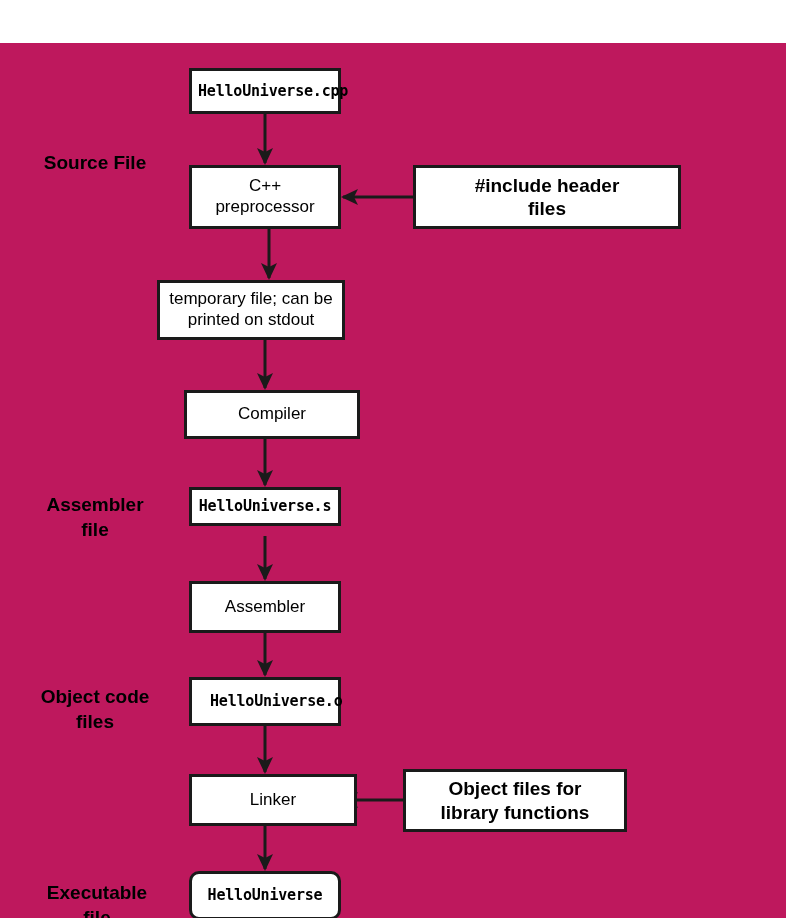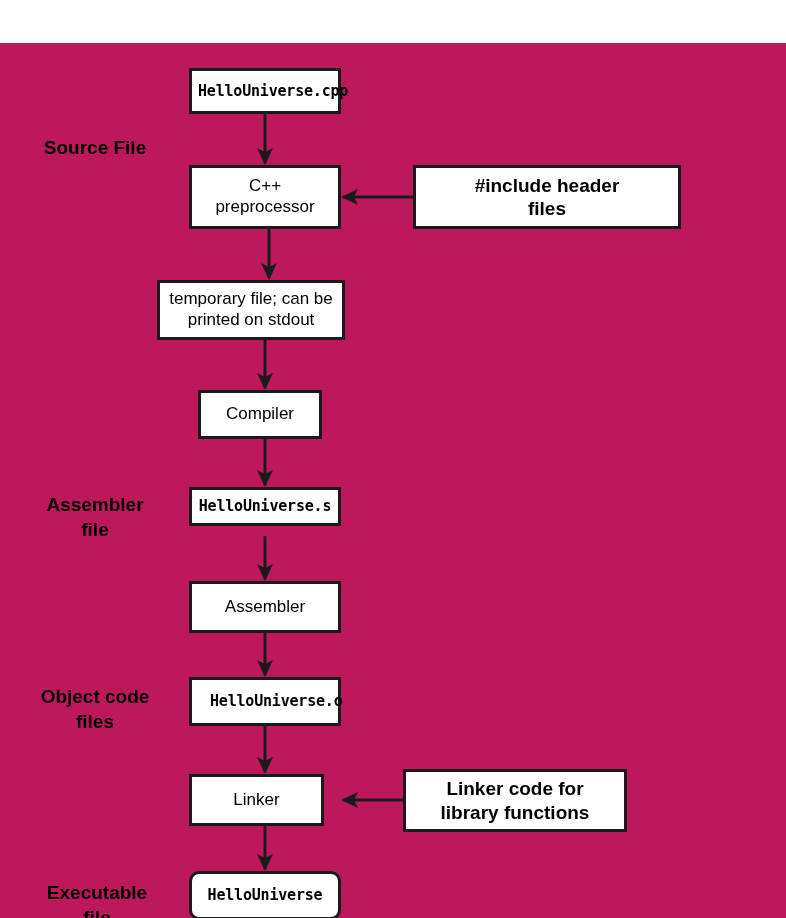--- a/index.html
+++ b/index.html
@@ -135,45 +135,45 @@
 preprocessor</span>
       </div>
       <div class="node" style="left: 413px; top: 122px; width: 268px; height: 64px; border-color: rgb(26, 26, 26);">
         <span class="label strong">#include header
 files</span>
       </div>
       <div class="node" style="left: 157px; top: 237px; width: 188px; height: 60px; border-color: rgb(26, 26, 26);">
         <span class="label plain">temporary file; can be
 printed on stdout</span>
       </div>
-      <div class="node" style="left: 198px; top: 347px; width: 124px; height: 49px; border-color: rgb(26, 26, 26);">
+      <div class="node" style="left: 184px; top: 347px; width: 176px; height: 49px; border-color: rgb(26, 26, 26);">
         <span class="label plain">Compiler</span>
       </div>
       <div class="node" style="left: 189px; top: 444px; width: 152px; height: 39px; border-color: rgb(26, 26, 26); text-align: center;">
         <span class="label mono">HelloUniverse.s</span>
       </div>
       <div class="node" style="left: 189px; top: 538px; width: 152px; height: 52px; border-color: rgb(26, 26, 26);">
         <span class="label plain">Assembler</span>
       </div>
       <div class="node" style="left: 189px; top: 634px; width: 152px; height: 49px; border-color: rgb(26, 26, 26); padding-left: 12px;">
         <span class="label mono">HelloUniverse.o</span>
       </div>
-      <div class="node" style="left: 189px; top: 731px; width: 135px; height: 52px; border-color: rgb(26, 26, 26);">
+      <div class="node" style="left: 189px; top: 731px; width: 168px; height: 52px; border-color: rgb(26, 26, 26);">
         <span class="label plain">Linker</span>
       </div>
       <div class="node" style="left: 403px; top: 726px; width: 224px; height: 63px; border-color: rgb(26, 26, 26);">
-        <span class="label strong">Linker code for
+        <span class="label strong">Object files for
 library functions</span>
       </div>
       <div class="node" style="left: 189px; top: 828px; width: 152px; height: 49px; border-color: rgb(26, 26, 26); border-radius: 10px;">
         <span class="label mono">HelloUniverse</span>
       </div>
     </div>
   <div id="side-label-layer">
-      <div class="side-label" style="left: 30px; top: 93px; width: 130px;">Source File</div>
+      <div class="side-label" style="left: 30px; top: 108px; width: 130px;">Source File</div>
       <div class="side-label" style="left: 30px; top: 450px; width: 130px;">Assembler
 file</div>
       <div class="side-label" style="left: 22px; top: 642px; width: 146px;">Object code
 files</div>
       <div class="side-label" style="left: 26px; top: 838px; width: 142px;">Executable
 file</div>
     </div>
 
   <div class="watermark" id="watermark" style="left: 620px; top: 872px;">@稀土掘金技术社区</div>
 </div>

